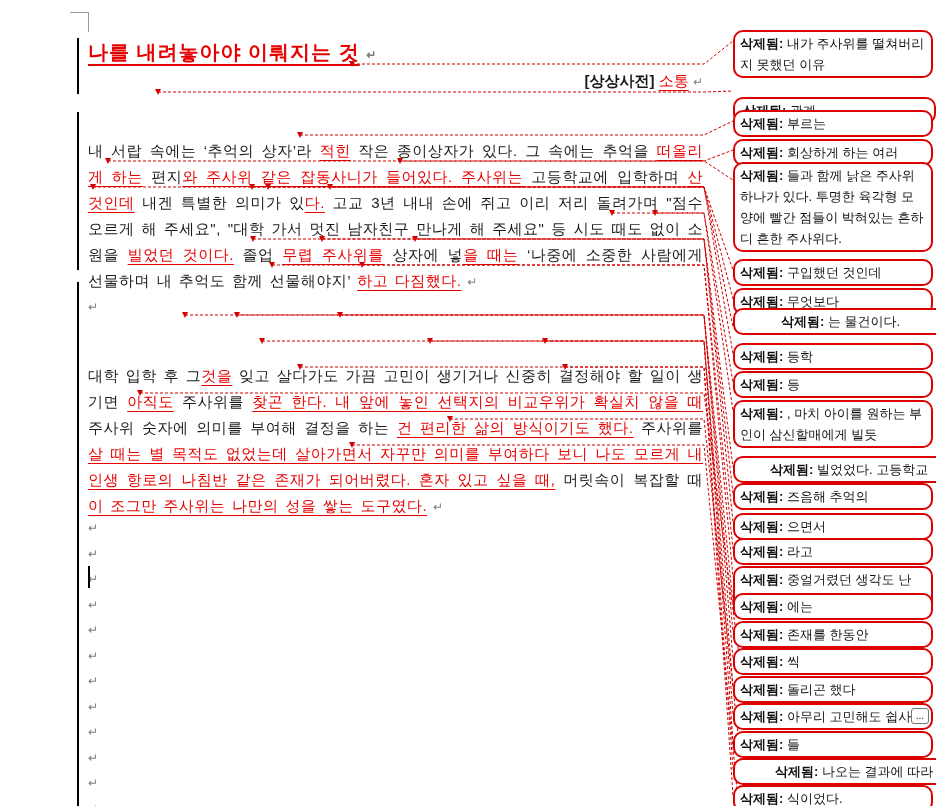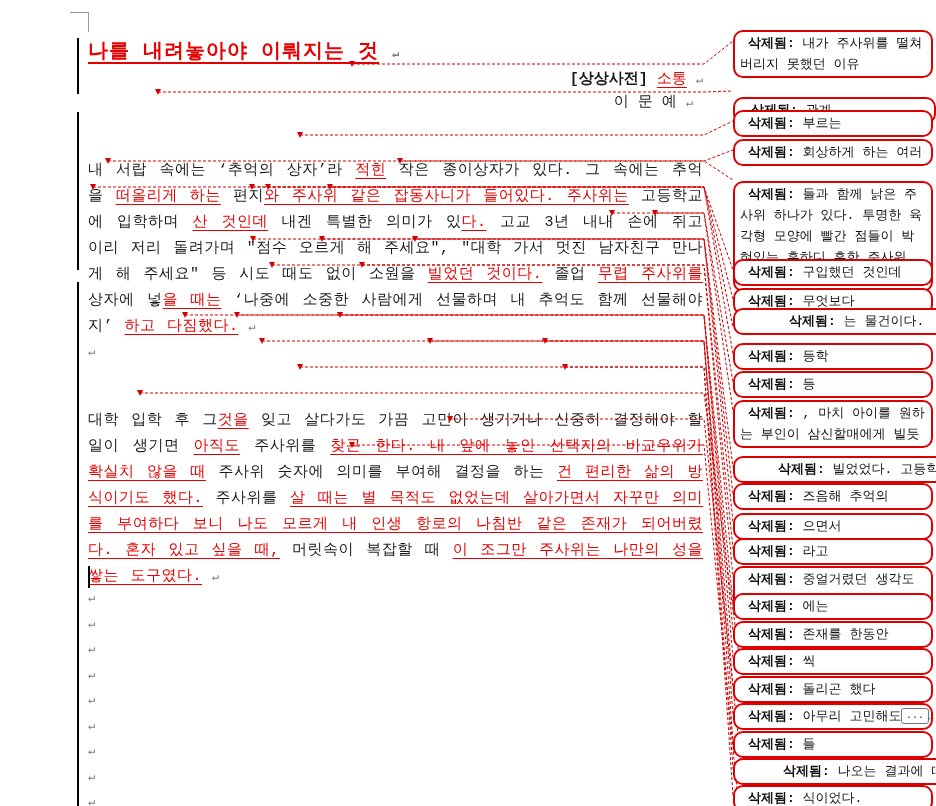--- a/index.html
+++ b/index.html
@@ -1,17 +1,17 @@
 <!DOCTYPE html>
 <html style="--ins: #e60000; --balloon_border: #dd0000; --connector: #d40000; --text: #1a1a1a; --pilcrow: #7d7d7d; --change_bar: #000000;"><head>
 <meta charset="utf-8">
 <style>
   html,body{margin:0;padding:0;background:#ffffff;}
   .page{position:relative;width:936px;height:806px;background:#fff;overflow:hidden;
-        font-family:Liberation Mono, monospace;color:var(--text);}
+        font-family:Liberation Sans, sans-serif;color:var(--text);}
   
   .crop-h{position:absolute;left:70px;top:12px;width:19px;height:1px;background:#9a9a9a;}
   .crop-v{position:absolute;left:88px;top:12px;width:1px;height:20px;background:#9a9a9a;}
   
   .change-bar{position:absolute;left:77px;width:2px;background:var(--change_bar);}
   .cb1{top:38px;height:56px;} .cb2{top:112px;height:158px;} .cb3{top:282px;height:524px;}
   
   .doc-text{position:absolute;left:88px;top:38px;width:615px;}
   .title-line{font-size:20px;line-height:28px;font-weight:bold;letter-spacing:1px;}
   .subtitle-line{font-size:15px;line-height:24px;text-align:right;}
@@ -24,21 +24,21 @@
   .run-b{color:var(--text);font-weight:bold;}
   .run-i{color:var(--ins);text-decoration:underline;text-underline-offset:4px;}
   .run-ti{color:var(--ins);text-decoration:underline;text-underline-offset:5px;}
   .run-p{color:var(--pilcrow);font-size:12px;}
   
   .caret{position:absolute;left:88px;top:566px;width:2px;height:22px;background:#000;}
   
   .balloon{position:absolute;left:733px;width:186px;background:#fff;
            border:2px solid var(--balloon_border);border-radius:10px;
            padding:1px 5px;font-size:13px;line-height:21px;color:#111;z-index:6;}
-  .balloon .lbl{font-weight:bold;margin-left:8px;}
+  .balloon .lbl{font-weight:bold;}
   .balloon.nowrap{white-space:nowrap;overflow:hidden;}
   .more-box{position:absolute;right:2px;top:3px;background:#fff;border:1px solid #777;
             border-radius:3px;padding:0 4px;font-size:10px;line-height:14px;color:#222;}
   svg.connectors{position:absolute;left:0;top:0;z-index:5;pointer-events:none;}
 </style>
 </head>
 <body>
 
 <div class="page">
 
@@ -109,24 +109,20 @@
   <div class="doc-text">
     <div class="title-line">
       <span class="run-ti">나를 내려놓아야 이뤄지는 것</span>
       <span class="run-p">↵</span>
     </div>
     <div class="subtitle-line">
       <span class="run-b">[상상사전] </span>
       <span class="run-i">소통</span>
       <span class="run-p">↵</span>
     </div>
-    <div class="author-line">
-      <span class="run-n">이 문 예 </span>
-      <span class="run-p">↵</span>
-    </div>
     <div class="para"><span class="run-n">내 서랍 속에는 ‘추억의 상자’라 </span><span class="run-i">적힌</span><span class="run-n"> 작은 종이상자가 있다. 그 속에는 추억을 </span><span class="run-i">떠올리게 하는</span><span class="run-n"> 편지</span><span class="run-i">와 주사위 같은 잡동사니가 들어있다. 주사위는</span><span class="run-n"> 고등학교에 입학하며 </span><span class="run-i">산 것인데</span><span class="run-n"> 내겐 특별한 의미가 있</span><span class="run-i">다.</span><span class="run-n"> 고교 3년 내내 손에 쥐고 이리 저리 돌려가며 "점수 오르게 해 주세요", "대학 가서 멋진 남자친구 만나게 해 주세요" 등 시도 때도 없이 소원을 </span><span class="run-i">빌었던 것이다.</span><span class="run-n"> 졸업 </span><span class="run-i">무렵 주사위를</span><span class="run-n"> 상자에 넣</span><span class="run-i">을 때는</span><span class="run-n"> ‘나중에 소중한 사람에게 선물하며 내 추억도 함께 선물해야지’ </span><span class="run-i">하고 다짐했다.</span><span class="run-p"> ↵</span></div>
     <div class="gap-line">
       <span class="run-p">↵</span>
     </div>
     <div class="para"><span class="run-n">대학 입학 후 그</span><span class="run-i">것을</span><span class="run-n"> 잊고 살다가도 가끔 고민이 생기거나 신중히 결정해야 할 일이 생기면 </span><span class="run-i">아직도</span><span class="run-n"> 주사위를 </span><span class="run-i">찾곤 한다. 내 앞에 놓인 선택지의 비교우위가 확실치 않을 때</span><span class="run-n"> 주사위 숫자에 의미를 부여해 결정을 하는 </span><span class="run-i">건 편리한 삶의 방식이기도 했다.</span><span class="run-n"> 주사위를 </span><span class="run-i">살 때는 별 목적도 없었는데 살아가면서 자꾸만 의미를 부여하다 보니 나도 모르게 내 인생 항로의 나침반 같은 존재가 되어버렸다. 혼자 있고 싶을 때,</span><span class="run-n"> 머릿속이 복잡할 때 </span><span class="run-i">이 조그만 주사위는 나만의 성을 쌓는 도구였다.</span><span class="run-p"> ↵</span></div>
     <div class="empty-lines">
         <div class="line"><span class="run-p">↵</span></div>
         <div class="line"><span class="run-p">↵</span></div>
         <div class="line"><span class="run-p">↵</span></div>
         <div class="line"><span class="run-p">↵</span></div>
@@ -143,21 +139,21 @@
       </div>
   </div>
 
   <div class="caret"></div>
 
   <div id="balloon-layer">
       <div class="balloon" style="top: 30px;"><span class="lbl">삭제됨:</span><span> 내가 주사위를 떨쳐버리지 못했던 이유</span></div>
       <div class="balloon" style="top: 97px; padding-left: 8px;"><span class="lbl">삭제됨:</span><span> 관계</span></div>
       <div class="balloon" style="top: 110px;"><span class="lbl">삭제됨:</span><span> 부르는</span></div>
       <div class="balloon" style="top: 139px;"><span class="lbl">삭제됨:</span><span> 회상하게 하는 여러</span></div>
-      <div class="balloon" style="top: 181px;"><span class="lbl">삭제됨:</span><span> 들과 함께 낡은 주사위 하나가 있다. 투명한 육각형 모양에 빨간 점들이 박혀있는 흔하디 흔한 주사위다.</span></div>
+      <div class="balloon" style="top: 162px;"><span class="lbl">삭제됨:</span><span> 들과 함께 낡은 주사위 하나가 있다. 투명한 육각형 모양에 빨간 점들이 박혀있는 흔하디 흔한 주사위다.</span></div>
       <div class="balloon" style="top: 259px;"><span class="lbl">삭제됨:</span><span> 구입했던 것인데</span></div>
       <div class="balloon" style="top: 288px;"><span class="lbl">삭제됨:</span><span> 무엇보다</span></div>
       <div class="balloon" style="top: 308px; padding-left: 46px;"><span class="lbl">삭제됨:</span><span> 는 물건이다.</span></div>
       <div class="balloon" style="top: 343px;"><span class="lbl">삭제됨:</span><span> 등학</span></div>
       <div class="balloon" style="top: 371px;"><span class="lbl">삭제됨:</span><span> 등</span></div>
       <div class="balloon" style="top: 400px;"><span class="lbl">삭제됨:</span><span> , 마치 아이를 원하는 부인이 삼신할매에게 빌듯</span></div>
       <div class="balloon" style="top: 456px; padding-left: 35px;"><span class="lbl">삭제됨:</span><span> 빌었었다. 고등학교</span></div>
       <div class="balloon" style="top: 483px;"><span class="lbl">삭제됨:</span><span> 즈음해 추억의</span></div>
       <div class="balloon" style="top: 513px;"><span class="lbl">삭제됨:</span><span> 으면서</span></div>
       <div class="balloon" style="top: 538px;"><span class="lbl">삭제됨:</span><span> 라고</span></div>

